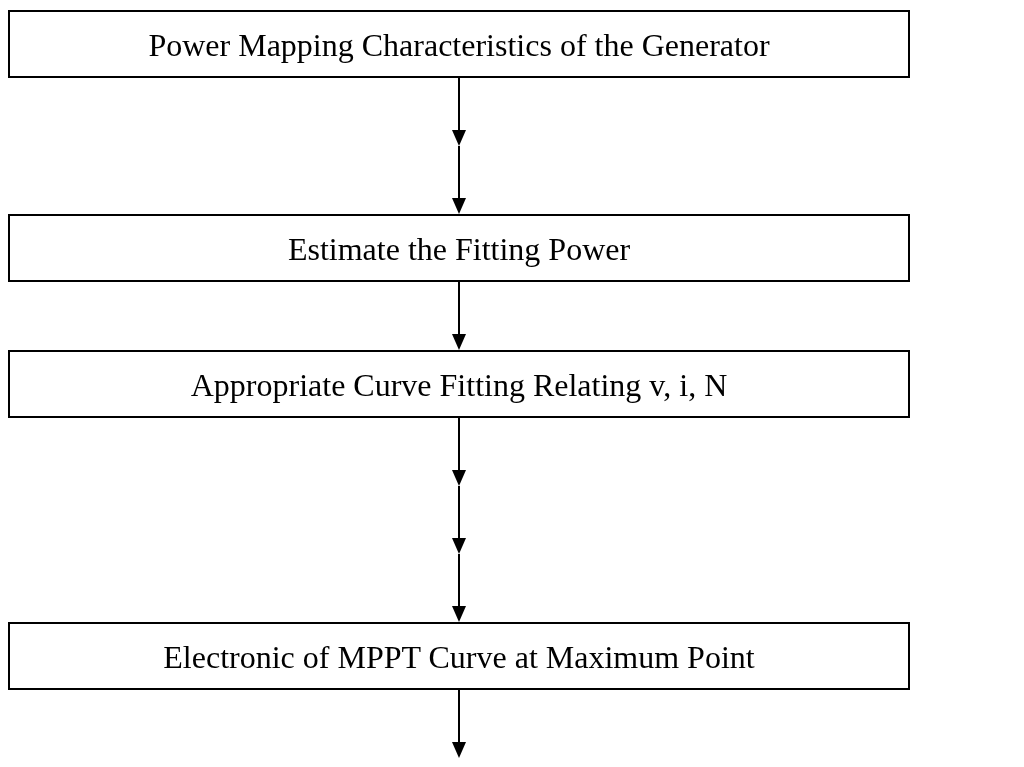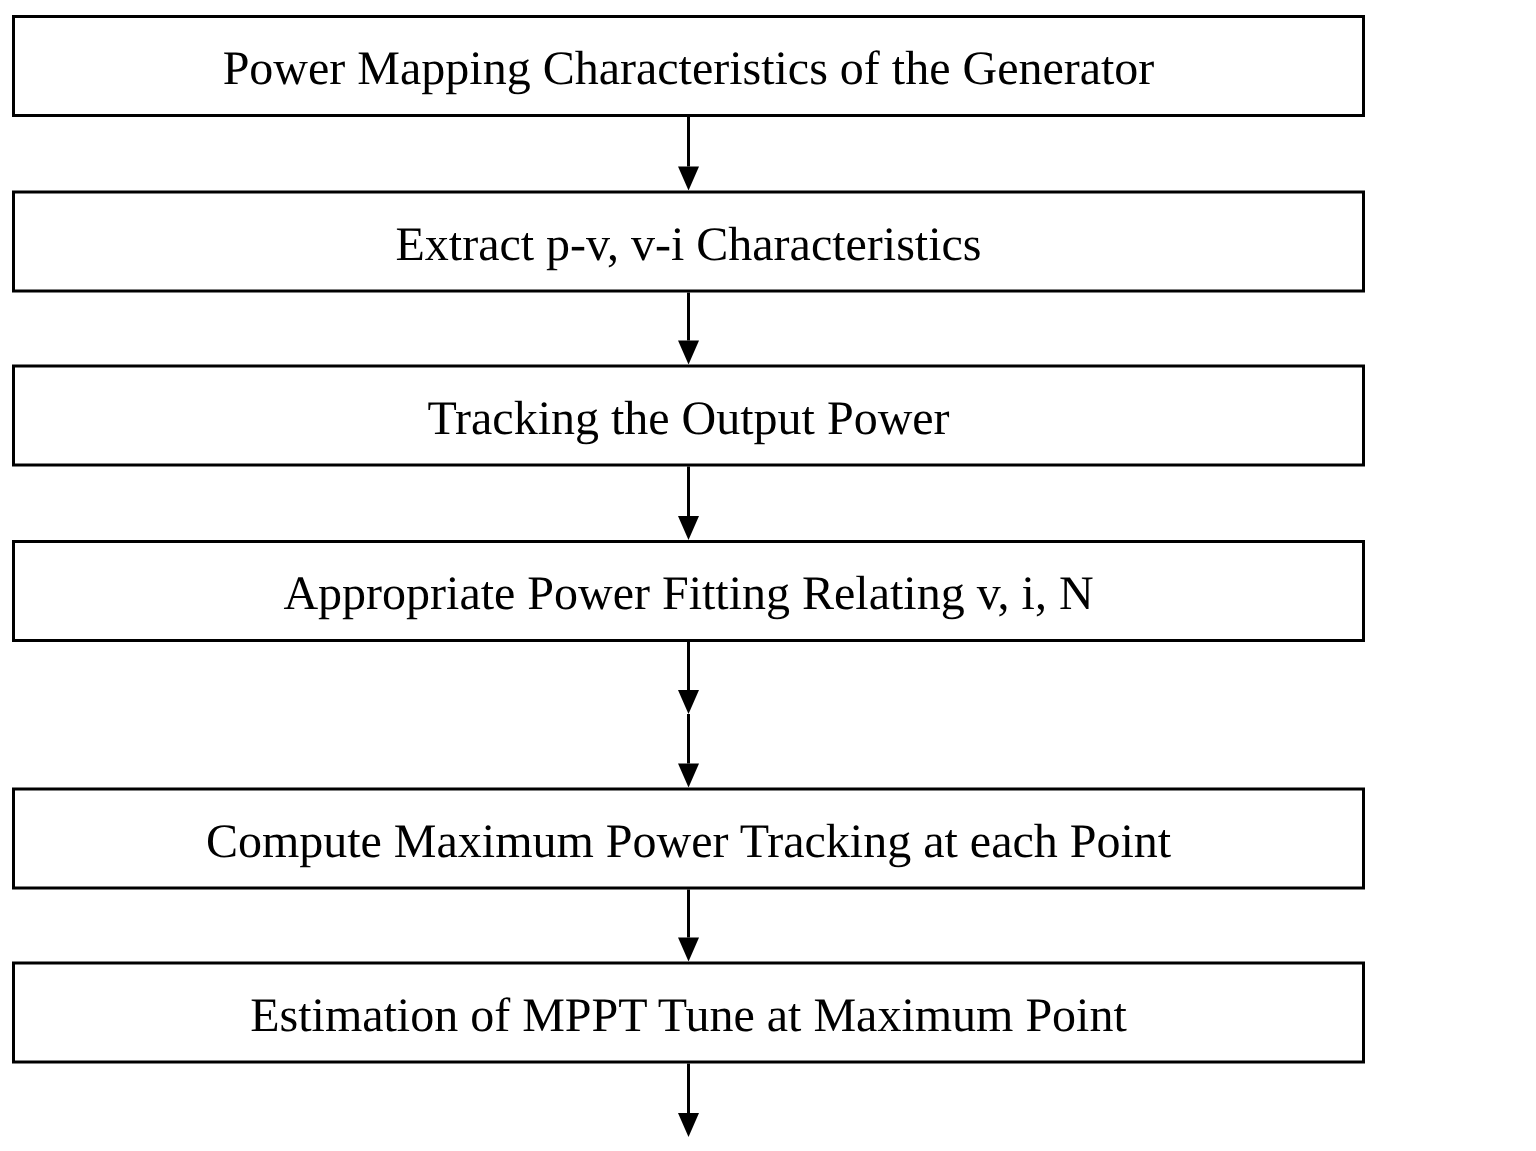--- a/index.html
+++ b/index.html
@@ -66,59 +66,53 @@
 <div class="flowchart">
 
   <div class="flow-box">
     <span>Power Mapping Characteristics of the Generator</span>
   </div>
   <div class="flow-arrow">
     <div class="stem"></div>
     <div class="head"></div>
   </div>
 
+  <div class="flow-arrow">
+    <div class="stem"></div>
+    <div class="head"></div>
+  </div>
+
   <div class="flow-box">
-    <span>Extract p-v, v-i Characteristics</span>
+    <span>Estimate the Fitting Power</span>
   </div>
   <div class="flow-arrow">
     <div class="stem"></div>
     <div class="head"></div>
   </div>
 
   <div class="flow-box">
-    <span>Tracking the Output Power</span>
-  </div>
-  <div class="flow-arrow">
-    <div class="stem"></div>
-    <div class="head"></div>
-  </div>
-
-  <div class="flow-box">
-    <span>Appropriate Power Fitting Relating v, i, N</span>
+    <span>Appropriate Curve Fitting Relating v, i, N</span>
   </div>
   <div class="flow-arrow">
     <div class="stem"></div>
     <div class="head"></div>
   </div>
 
   <div class="flow-arrow">
     <div class="stem"></div>
     <div class="head"></div>
   </div>
 
-  <div class="flow-box">
-    <span>Compute Maximum Power Tracking at each Point</span>
-  </div>
   <div class="flow-arrow">
     <div class="stem"></div>
     <div class="head"></div>
   </div>
 
   <div class="flow-box">
-    <span>Estimation of MPPT Tune at Maximum Point</span>
+    <span>Electronic of MPPT Curve at Maximum Point</span>
   </div>
   <div class="flow-arrow">
     <div class="stem"></div>
     <div class="head"></div>
   </div>
 
 
 </div>
 
 </body></html>

